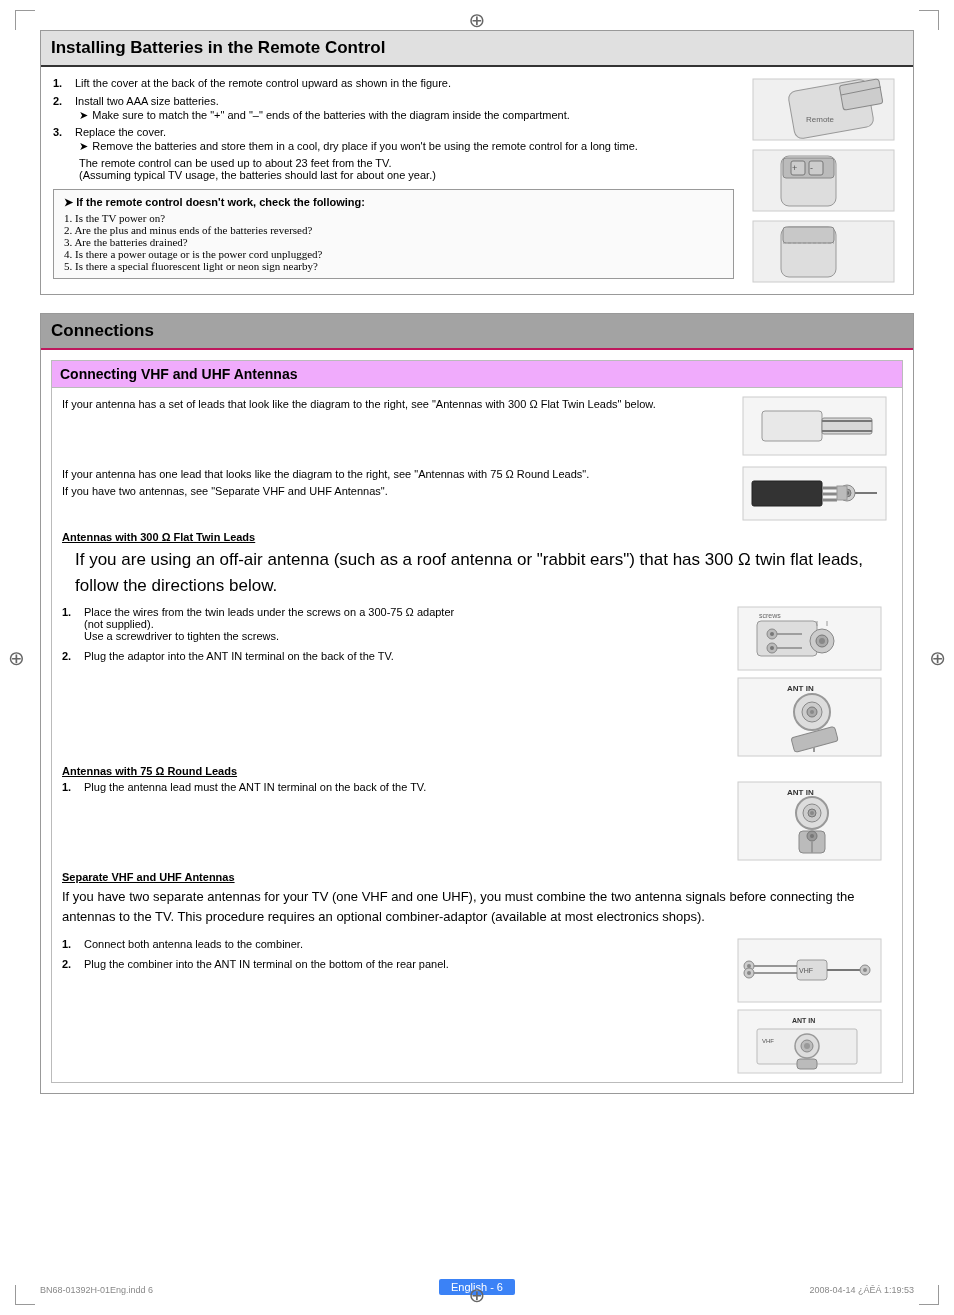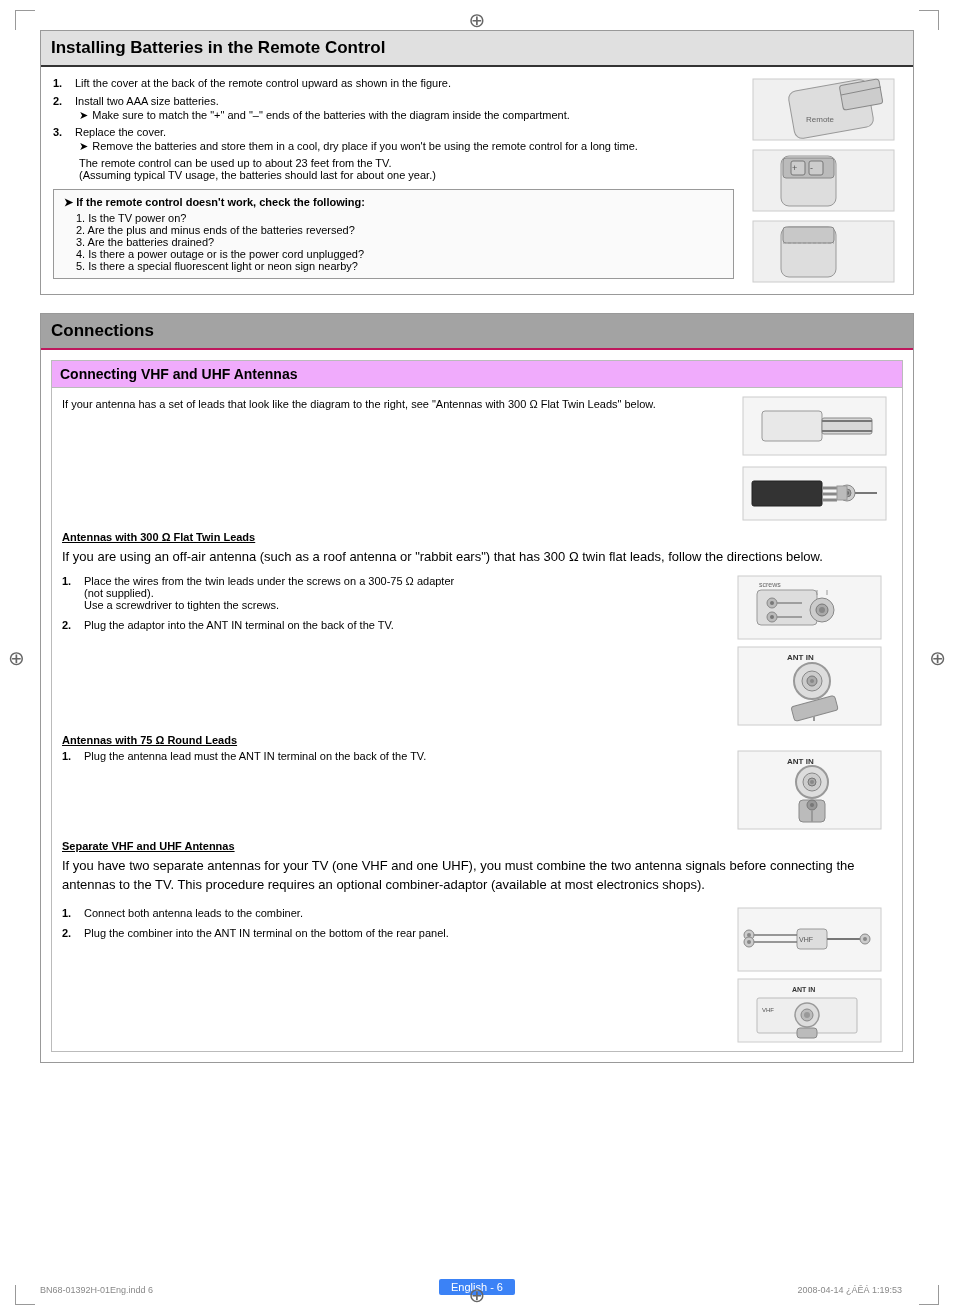--- a/index.html
+++ b/index.html
@@ -105,21 +105,21 @@
       text-decoration: underline;
       font-weight: bold;
       font-size: 11px;
       margin: 8px 0 4px 0;
     }
     .two-col {
       display: flex;
       gap: 10px;
       margin-bottom: 8px;
     }
-    .col-text { flex: 1; font-size: 13px; line-height: 1.5; }
+    .col-text { flex: 1; font-size: 17px; line-height: 1.5; margin-left: 13px; }
 
     
     .footer {
       position: absolute;
       bottom: 20px;
       left: 0;
       right: 0;
       display: flex;
       justify-content: center;
       align-items: center;
@@ -136,21 +136,21 @@
     .footer-left {
       position: absolute;
       bottom: 20px;
       left: 40px;
       font-size: 9px;
       color: #888;
     }
     .footer-right {
       position: absolute;
       bottom: 20px;
-      right: 52px;
+      right: 40px;
       font-size: 9px;
       color: #888;
       margin-top: 29px;
     }
 
     
     .diag-remote-1, .diag-remote-2, .diag-remote-3 {
       width: 145px;
       height: 65px;
     }
@@ -204,21 +204,21 @@
             </div>
             <div style="margin-top:4px;margin-left:4px;">
               The remote control can be used up to about 23 feet from the TV.<br>
               (Assuming typical TV usage, the batteries should last for about one year.)
             </div>
           </div>
         </div>
 
         <div class="note-box">
           <div class="bold">➤ If the remote control doesn't work, check the following:</div>
-          <div style="margin-left:12px;margin-top:3px;">
+          <div style="margin-top:3px;font-family:Liberation Serif, serif;">
             <div>1. Is the TV power on?</div>
             <div>2. Are the plus and minus ends of the batteries reversed?</div>
             <div>3. Are the batteries drained?</div>
             <div>4. Is there a power outage or is the power cord unplugged?</div>
             <div>5. Is there a special fluorescent light or neon sign nearby?</div>
           </div>
         </div>
       </div>
 
       <div class="install-images">
@@ -273,20 +273,24 @@
 
               <rect x="20" y="15" width="60" height="30" rx="3" fill="#e8e8e8" stroke="#999" stroke-width="1"></rect>
               <rect x="80" y="22" width="50" height="16" rx="2" fill="#d8d8d8" stroke="#888" stroke-width="1"></rect>
               <line x1="80" y1="25" x2="130" y2="25" stroke="#777" stroke-width="2"></line>
               <line x1="80" y1="35" x2="130" y2="35" stroke="#777" stroke-width="2"></line>
             </svg>
           </div>
         </div>
 
         <div class="vhf-row">
+          <div class="vhf-text">
+            If your antenna has one lead that looks like the diagram to the right, see "Antennas with 75 Ω Round Leads".<br>
+            If you have two antennas, see "Separate VHF and UHF Antennas".
+          </div>
           <div class="vhf-img">
             <svg width="145" height="55" viewBox="0 0 145 55" xmlns="http://www.w3.org/2000/svg">
               <rect x="1" y="1" width="143" height="53" fill="#f5f5f5" stroke="#ccc" stroke-width="1"></rect>
 
               <rect x="10" y="15" width="70" height="25" rx="2" fill="#333" stroke="#222" stroke-width="1"></rect>
 
               <line x1="80" y1="22" x2="95" y2="22" stroke="#888" stroke-width="3"></line>
               <line x1="80" y1="28" x2="95" y2="28" stroke="#888" stroke-width="3"></line>
               <line x1="80" y1="34" x2="95" y2="34" stroke="#888" stroke-width="3"></line>
               <circle cx="105" cy="27" r="8" fill="#ccc" stroke="#888" stroke-width="1"></circle>

